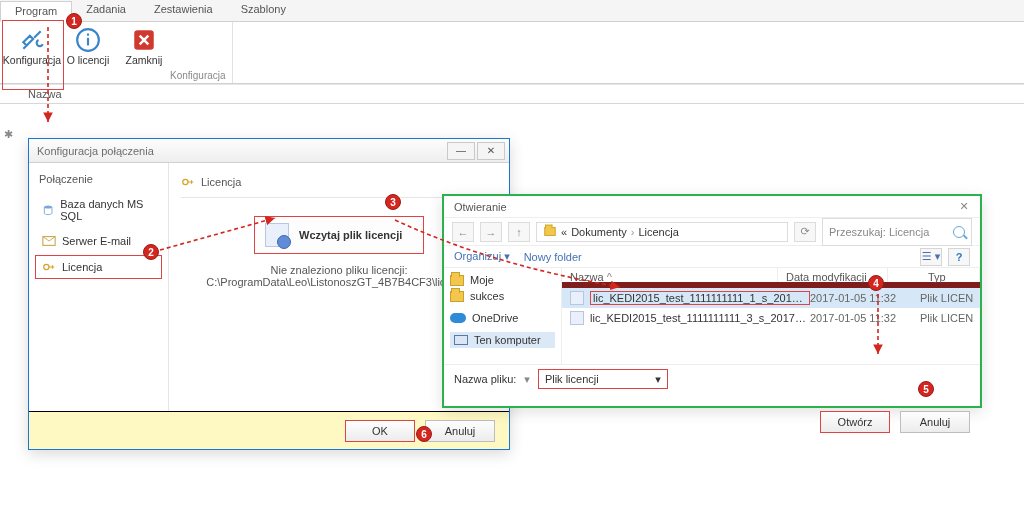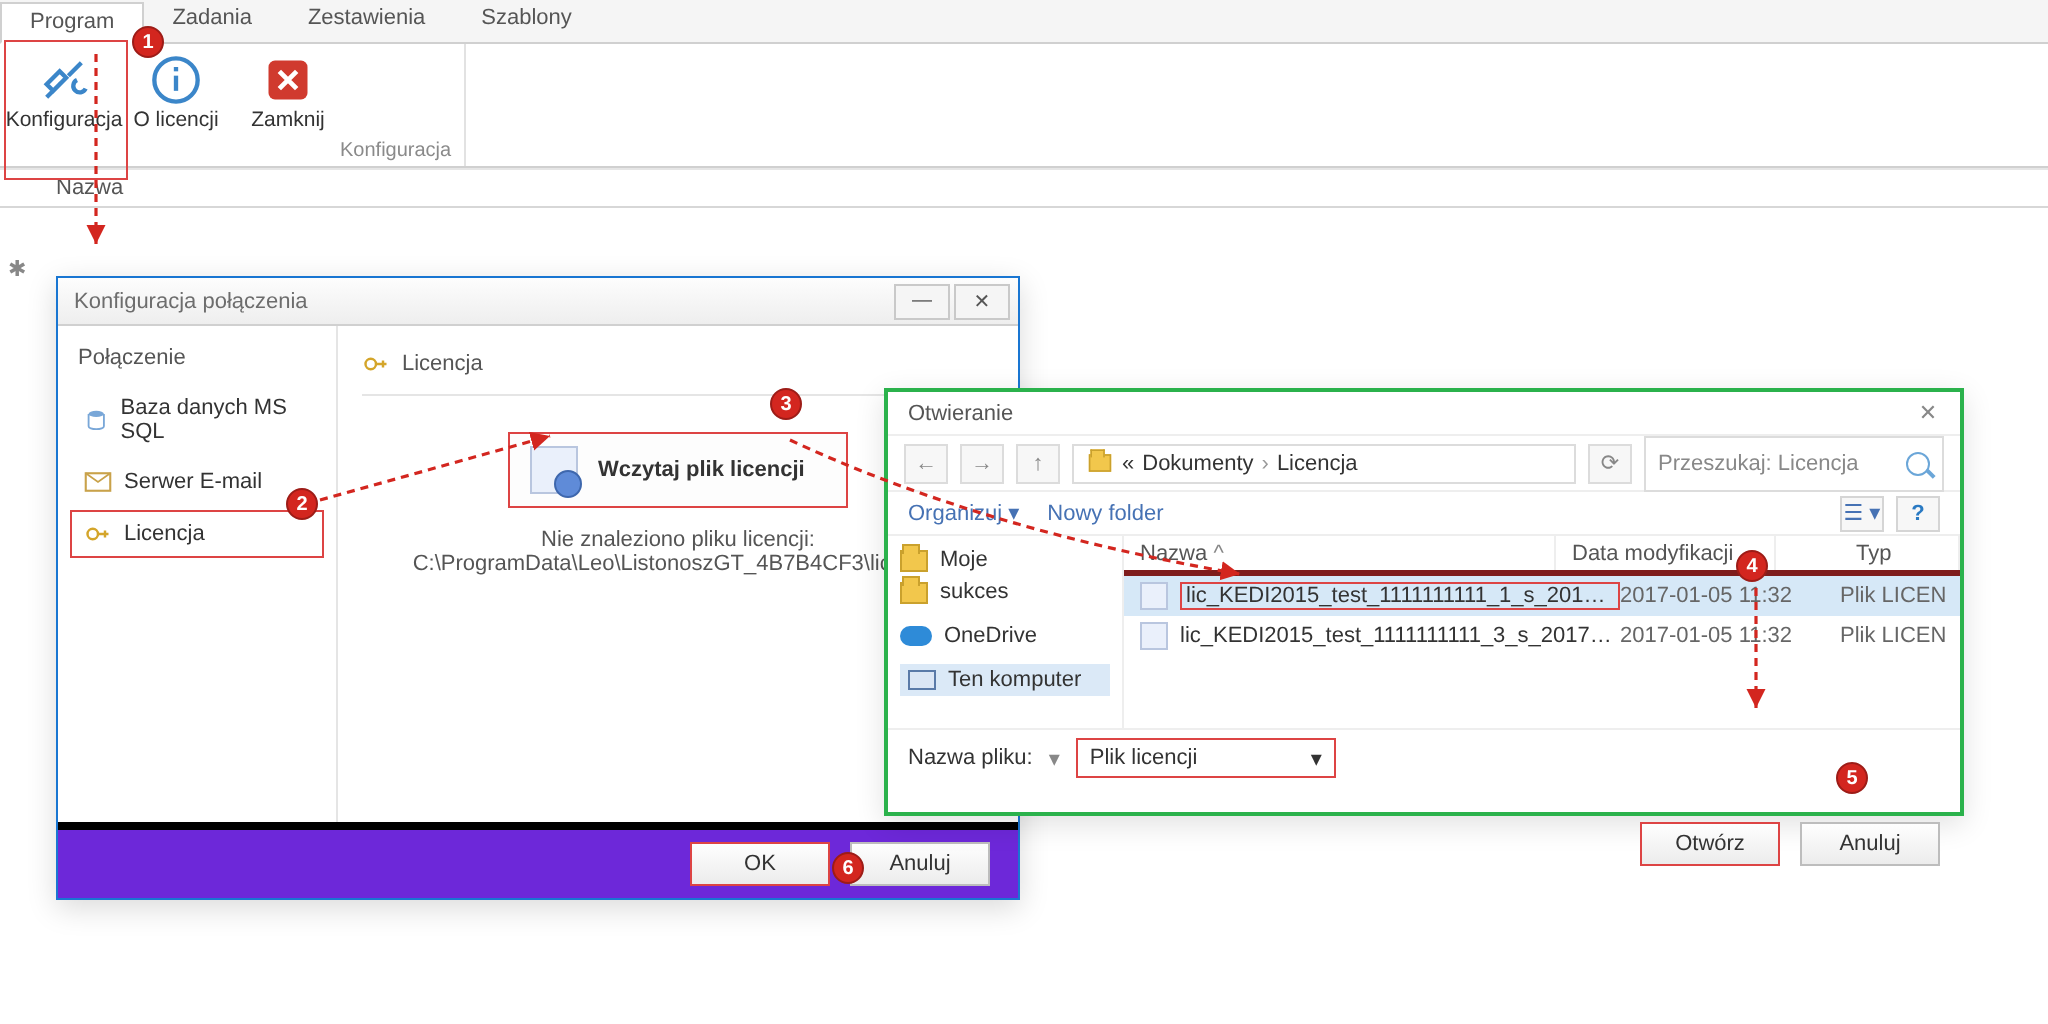--- a/index.html
+++ b/index.html
@@ -45,21 +45,21 @@
   .panel-title .key { width:14px; height:14px; }
 
   .loadbox { margin:18px auto 10px; width:170px; border:1px solid #d44; padding:6px 10px; display:flex; align-items:center; gap:10px; background:#fdfdfd; }
   .loadbox .docic { width:24px; height:24px; border:1px solid #b9c6df; background:#eaf0fb; position:relative; }
   .loadbox .docic::after{content:"";position:absolute;bottom:-3px;right:-3px;width:12px;height:12px;border-radius:50%;background:#5f8bd8;border:1px solid #3e67ad;}
   .loadbox .txt { font-weight:bold; color:#333; }
 
   .notfound { text-align:center; color:#555; margin-top:2px; }
   .path { text-align:center; color:#555; }
 
-  .dlg-footer { height:38px; border-top:4px solid #000000; display:flex; align-items:center; justify-content:flex-end; gap:10px; padding:12px 14px; background:#6d28d9; }
+  .dlg-footer { height:38px; border-top:1px solid #000000; display:flex; align-items:center; justify-content:flex-end; gap:10px; padding:12px 14px; background:#fef9c3; }
   .btn { min-width:70px; height:22px; border:1px solid #bdbdbd; background:linear-gradient(#fefefe,#ececec); font-size:11px; display:flex; align-items:center; justify-content:center; }
   .btn.hl { border:1px solid #d44; }
 
   
   .dlg-open { position:absolute; left:442px; top:194px; width:540px; height:214px; background:#fff; border:2px solid #2bb24c; box-shadow:0 4px 14px rgba(0,0,0,.12); }
   .of-title { height:22px; display:flex; align-items:center; padding:0 6px 0 10px; color:#555; border-bottom:1px solid #eee; }
   .of-title .spacer { flex:1; }
   .of-title .x { width:20px; text-align:center; color:#888; }
 
   .of-nav { height:28px; display:flex; align-items:center; gap:6px; padding:0 8px; border-bottom:1px solid #eee; }
@@ -76,21 +76,21 @@
 
   .of-body { display:flex; height:96px; }
   .of-tree { width:118px; border-right:1px solid #eee; padding:4px 6px; color:#333; }
   .of-tree .ti { display:flex; align-items:center; gap:6px; padding:2px 0; }
   .folder { width:14px;height:11px;background:#f2c74c;border:1px solid #caa12d;position:relative;}
   .folder::before{content:"";position:absolute;top:-4px;left:0;width:7px;height:4px;background:#f2c74c;border:1px solid #caa12d;border-bottom:none;}
   .onedrive{width:16px;height:10px;border-radius:6px;background:#2e8bd8;}
   .pc{width:14px;height:10px;border:1px solid #5a7aa8;background:#dbe6f5;}
 
   .of-list { flex:1; overflow:hidden; }
-  .of-head { height:20px; display:flex; border-bottom:3px solid #7f1d1d; color:#555; }
+  .of-head { height:20px; display:flex; border-bottom:6px solid #7f1d1d; color:#555; }
   .of-head div { padding:3px 8px; border-right:1px solid #eee; }
   .c-name{flex:1;} .c-date{width:110px;} .c-type{width:60px;margin-left:32px;}
   .of-row { height:20px; display:flex; align-items:center; }
   .of-row .ic{width:14px;height:14px;margin:0 6px 0 8px;border:1px solid #b9c6df;background:#eaf0fb;}
   .of-row .nm{flex:1; overflow:hidden; text-overflow:ellipsis; white-space:nowrap;}
   .of-row .dt{width:110px;color:#666;} .of-row .tp{width:60px;color:#666;overflow:hidden;text-overflow:ellipsis;white-space:nowrap;}
   .of-row.sel { background:#d6e8f7; }
   .of-row.sel .nm { border:1px solid #d44; padding:0 2px; }
 
   .of-foot { height:44px; border-top:1px solid #eee; padding:4px 10px; display:flex; flex-direction:column; gap:22px; }

